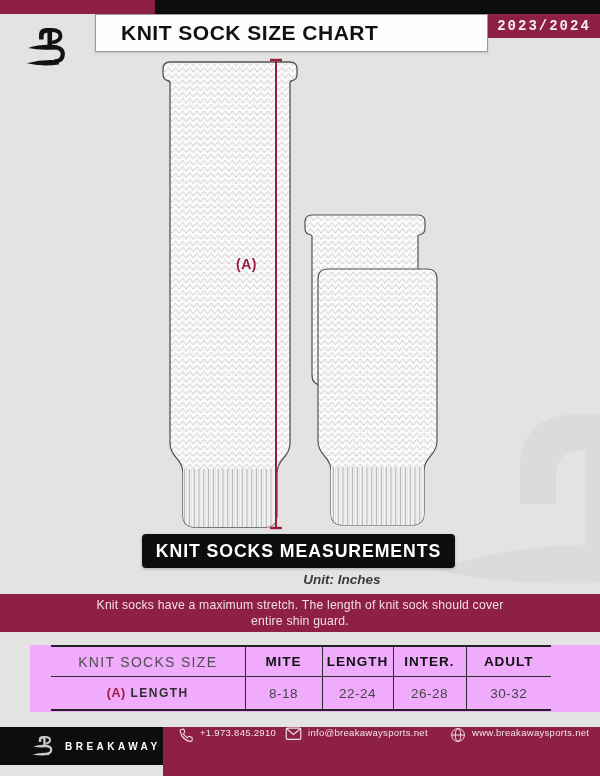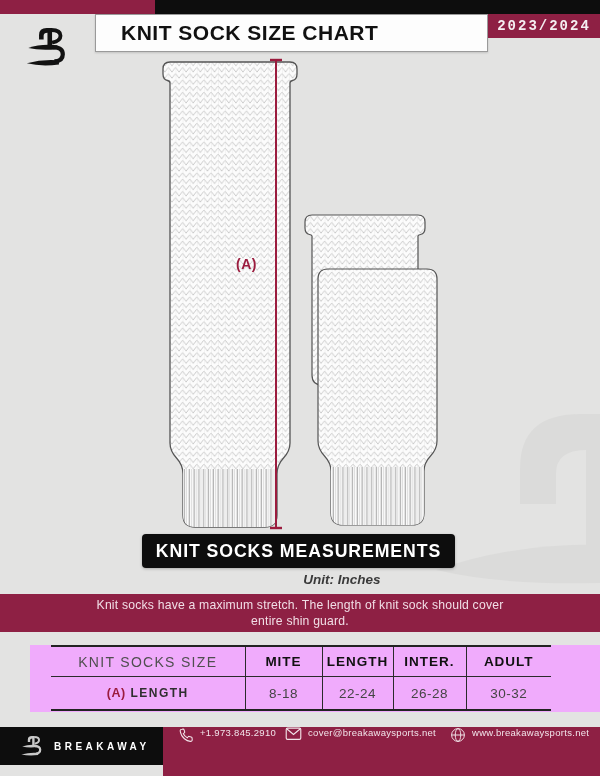--- a/index.html
+++ b/index.html
@@ -56,21 +56,21 @@
   .vline{border-left:1.6px solid #2b2b2b;margin-left:24px;}
   .th-main{font-weight:400;font-size:14px;color:#4f4f4f;letter-spacing:1.3px;}
   .th-size{font-weight:bold;font-size:13.5px;color:#111;letter-spacing:1px;}
   .td-label{text-align:left;padding-left:36px;font-size:12px;color:#2f2f2f;letter-spacing:1.5px;font-weight:600;}
   .td-label .a-prefix{color:#9b1c3e;font-weight:bold;font-size:12.5px;letter-spacing:.5px;}
   .td-val{font-size:13.5px;color:#454545;letter-spacing:.5px;}
 
   
   .footer{position:absolute;left:0;top:727px;width:600px;height:49px;z-index:3;}
   .footer-black{position:absolute;left:0;top:0;width:163px;height:38px;background:#0d0d0d;
-    display:flex;align-items:center;padding-left:21px;box-sizing:border-box;}
+    display:flex;align-items:center;padding-left:32px;box-sizing:border-box;}
   .footer-logo{width:24px;height:27px;color:#c9c9c9;flex:0 0 auto;}
   .wordmark{margin-left:9px;color:#fff;font-size:10px;font-weight:bold;letter-spacing:3.5px;}
   .footer-maroon{position:absolute;left:163px;top:0;width:437px;height:49px;background:#8e2044;}
   .contact{position:absolute;top:0;height:49px;display:flex;align-items:flex-start;gap:6px;color:#f2e4ea;}
   .contact span{font-size:9.5px;letter-spacing:.3px;}
   .contact svg{display:block;}
 </style>
 </head>
 <body>
 
@@ -206,21 +206,21 @@
         <svg width="16" height="16" viewBox="0 0 18 18">
           <path d="M4.5,2.5 C3,2.5 2.3,3.4 2.5,4.8 C3,8.2 4.6,11 7.2,13.2 C9.2,14.9 11.5,16 13.9,16.2 C15.3,16.3 16.1,15.5 16,14 L15.8,12.3 C15.75,11.7 15.4,11.3 14.8,11.15 L12.6,10.6 C12.1,10.5 11.7,10.6 11.4,11 L10.5,12.1 C8.5,11 7,9.5 6,7.5 L7.1,6.6 C7.5,6.3 7.6,5.9 7.5,5.4 L6.9,3.3 C6.75,2.7 6.3,2.4 5.7,2.4 Z" fill="none" stroke="#f2e4ea" stroke-width="1.2"></path>
         </svg>
         <span>+1.973.845.2910</span>
       </div>
       <div class="contact" style="left:122px">
         <svg width="17" height="14" viewBox="0 0 18 15">
           <rect x="1.2" y="1.2" width="15.6" height="12" rx="1.4" fill="none" stroke="#f2e4ea" stroke-width="1.2"></rect>
           <path d="M2,2.2 L9,8 L16,2.2" fill="none" stroke="#f2e4ea" stroke-width="1.2"></path>
         </svg>
-        <span>cover@breakawaysports.net</span>
+        <span>info@breakawaysports.net</span>
       </div>
       <div class="contact" style="left:287px">
         <svg width="16" height="16" viewBox="0 0 18 18">
           <circle cx="9" cy="9" r="7.2" fill="none" stroke="#f2e4ea" stroke-width="1.1"></circle>
           <ellipse cx="9" cy="9" rx="3.1" ry="7.2" fill="none" stroke="#f2e4ea" stroke-width="1.1"></ellipse>
           <line x1="1.8" y1="9" x2="16.2" y2="9" stroke="#f2e4ea" stroke-width="1.1"></line>
         </svg>
         <span>www.breakawaysports.net</span>
       </div>
     </div>

